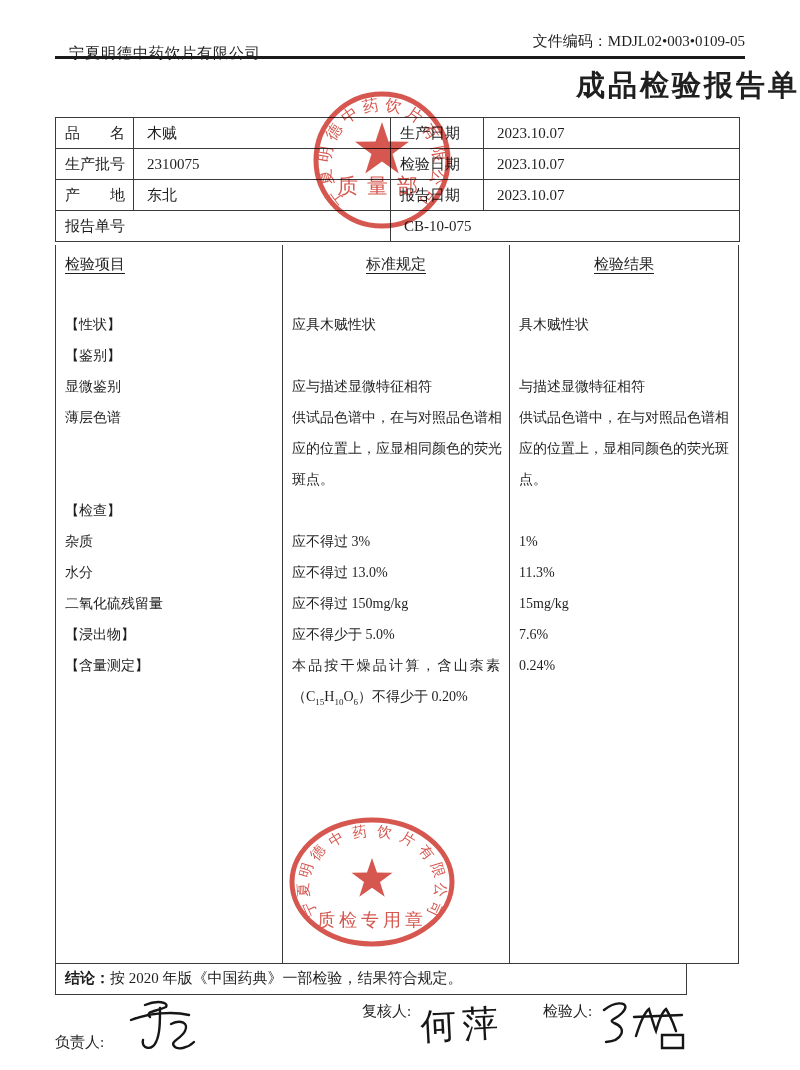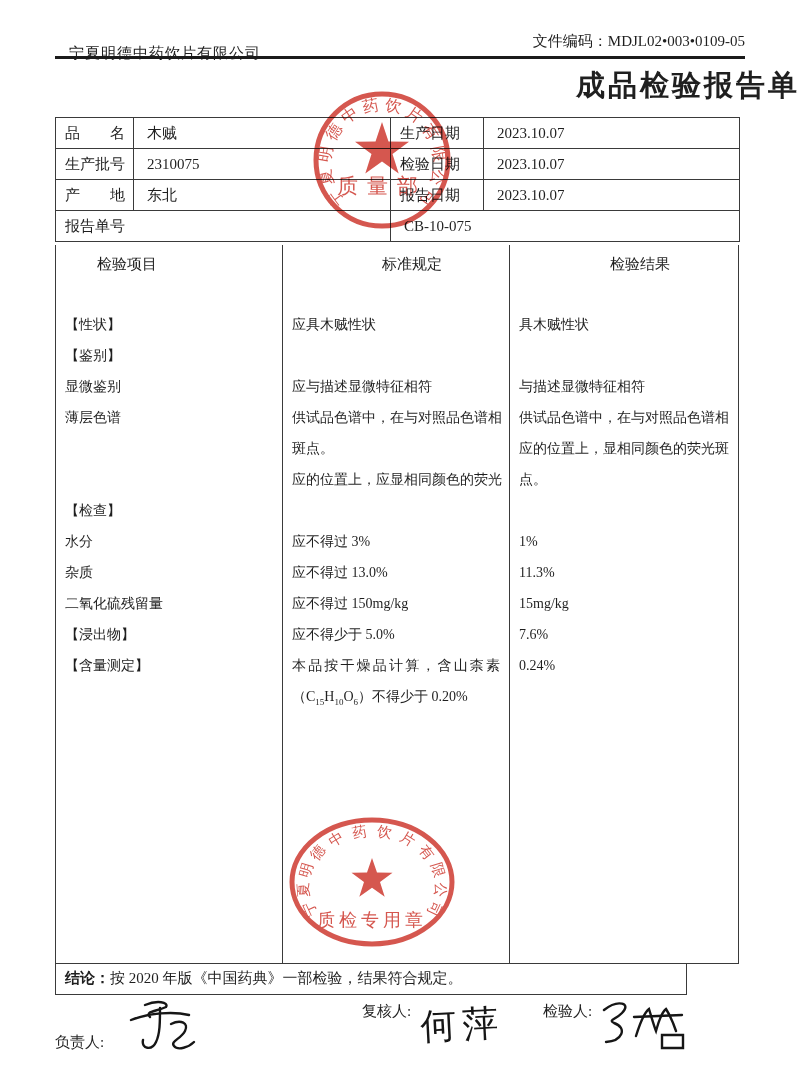--- a/index.html
+++ b/index.html
@@ -24,21 +24,21 @@
   table.info td.val { padding-left:13px; }
 
   
   .main { position:absolute; left:55px; top:245px; width:684px; height:719px;
           border:1.6px solid #3a3a3a; border-top:none; display:flex; }
   .col  { height:100%; }
   .colA { width:227px; }
   .colB { width:227px; border-left:1.6px solid #3a3a3a; }
   .colC { flex:1; border-left:1.6px solid #3a3a3a; }
   .col-head { height:64px; padding-top:10px; font-size:15px; }
-  .col-head .u { text-underline-offset:4px;margin-left:32px; }
+  .col-head .u { text-decoration:underline; text-underline-offset:4px; }
   .colA .col-head { padding-left:9px; }
   .colB .col-head, .colC .col-head { text-align:center; }
   .ln { height:31px; line-height:31px; font-size:14px; white-space:pre; padding:0 9px; }
   .ln.just { text-align:justify; text-align-last:justify; white-space:normal; }
   sub { font-size:9px; line-height:0; }
 
   
   .conclusion { position:absolute; left:55px; top:964px; width:632px; height:31px;
                 border:1.6px solid #3a3a3a; border-top:none; line-height:28px;
                 font-size:15px; padding-left:9px; }
@@ -102,34 +102,34 @@
   <div class="main">
     <div class="col colA">
       <div class="col-head"><span class="u">检验项目</span></div>
       <div class="ln">【性状】</div>
       <div class="ln">【鉴别】</div>
       <div class="ln">显微鉴别</div>
       <div class="ln">薄层色谱</div>
       <div class="ln"></div>
       <div class="ln"></div>
       <div class="ln">【检查】</div>
+      <div class="ln">杂质</div>
       <div class="ln">水分</div>
-      <div class="ln">杂质</div>
       <div class="ln">二氧化硫残留量</div>
       <div class="ln">【浸出物】</div>
       <div class="ln">【含量测定】</div>
     </div>
     <div class="col colB">
       <div class="col-head"><span class="u">标准规定</span></div>
       <div class="ln">应具木贼性状</div>
       <div class="ln"></div>
       <div class="ln">应与描述显微特征相符</div>
       <div class="ln">供试品色谱中，在与对照品色谱相</div>
+      <div class="ln">应的位置上，应显相同颜色的荧光</div>
       <div class="ln">斑点。</div>
-      <div class="ln">应的位置上，应显相同颜色的荧光</div>
       <div class="ln"></div>
       <div class="ln">应不得过 3%</div>
       <div class="ln">应不得过 13.0%</div>
       <div class="ln">应不得过 150mg/kg</div>
       <div class="ln">应不得少于 5.0%</div>
       <div class="ln just">本品按干燥品计算，含山柰素</div>
       <div class="ln"><span>（C</span><sub>15</sub><span>H</span><sub>10</sub><span>O</span><sub>6</sub><span>）不得少于 0.20%</span></div>
     </div>
     <div class="col colC">
       <div class="col-head"><span class="u">检验结果</span></div>

